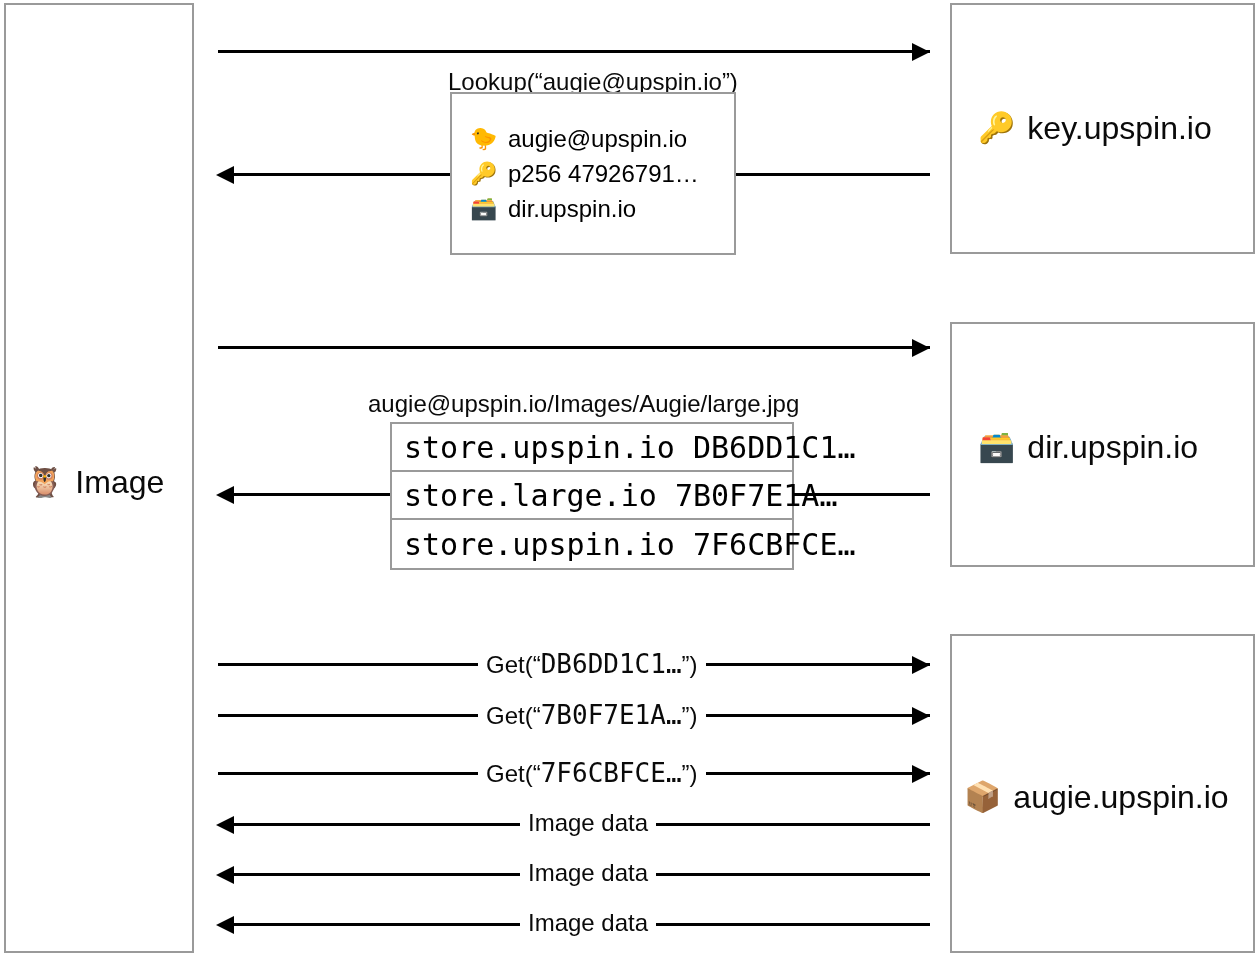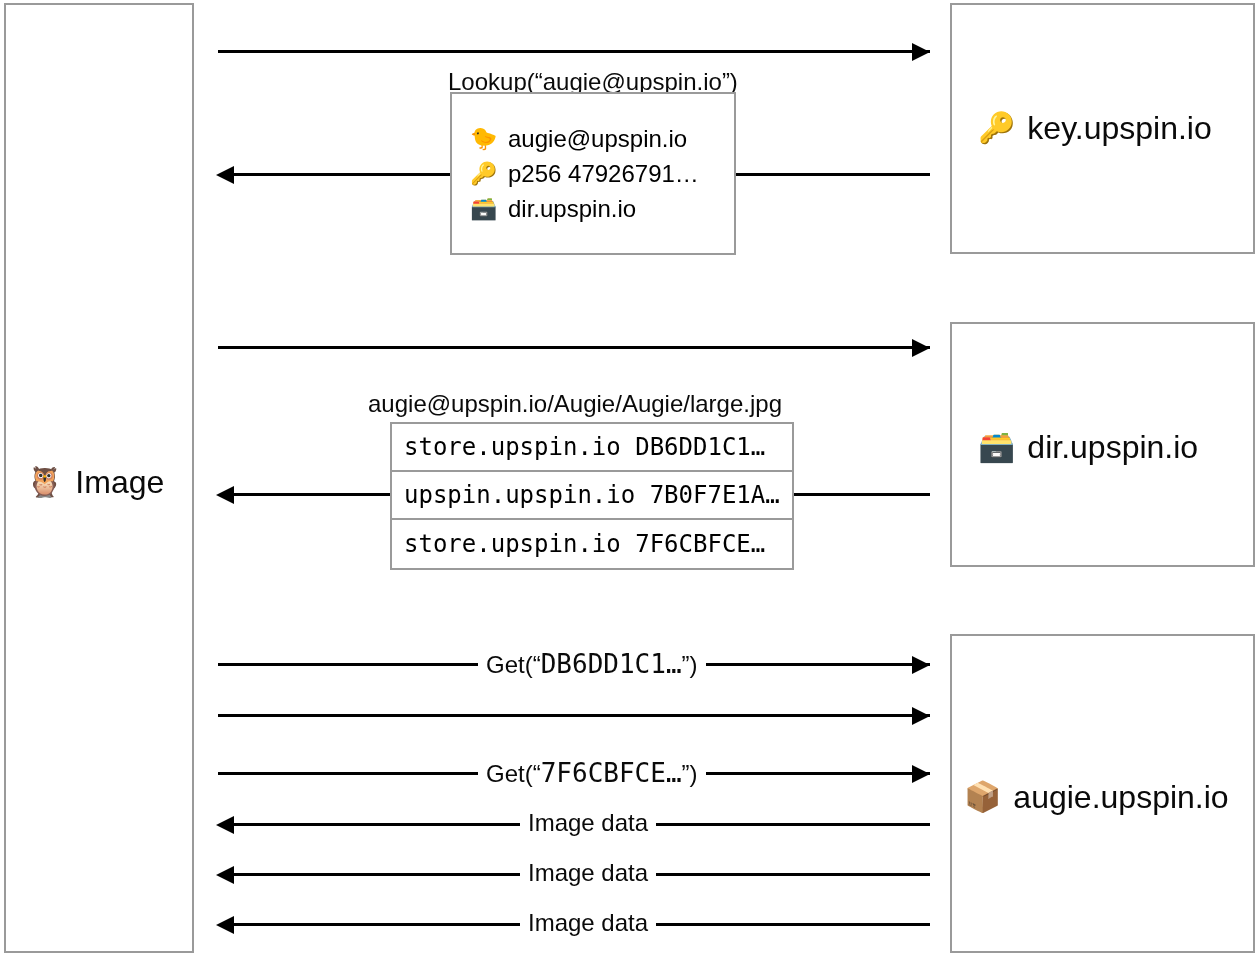--- a/index.html
+++ b/index.html
@@ -124,21 +124,21 @@
     flex-direction: column;
   }
   .dir-row {
     box-sizing: border-box;
     border-bottom: 2px solid #9a9a9a;
     height: 48px;
     display: flex;
     align-items: center;
     padding: 0 12px;
     font-family: "DejaVu Sans Mono", monospace;
-    font-size: 24px;
+    font-size: 30px;
     white-space: nowrap;
     background: #ffffff;
   }
   .dir-row:last-child { border-bottom: none; }
 </style>
 </head>
 <body>
 
 <div id="canvas">
 
@@ -184,39 +184,42 @@
     </div>
     <div class="record-row">
       <span class="emoji">🗃️</span>
       <span>dir.upspin.io</span>
     </div>
   </div>
 
   <div class="arrow" style="left:218px; top:346px; width:712px;"></div>
   <div class="head right" style="left:912px; top:339px;"></div>
 
-  <div class="dir-path" style="left:368px; top:392px;">augie@upspin.io/Augie/Augie/large.jpg</div>
+  <div class="dir-path" style="left:368px; top:392px;">augie@upspin.io/Images/Augie/large.jpg</div>
 
   <div class="arrow" style="left:230px; top:493px; width:700px;"></div>
   <div class="head left" style="left:216px; top:486px;"></div>
 
   <div class="dir-table" style="left:390px; top:422px; width:404px; height:148px;">
     <div class="dir-row">store.upspin.io DB6DD1C1…</div>
-    <div class="dir-row">upspin.upspin.io 7B0F7E1A…</div>
+    <div class="dir-row">store.large.io 7B0F7E1A…</div>
     <div class="dir-row">store.upspin.io 7F6CBFCE…</div>
   </div>
 
   <div class="arrow" style="left:218px; top:663px; width:712px;"></div>
   <div class="head right" style="left:912px; top:656px;"></div>
   <div class="msg mono-mix" style="left:478px; top:651px;">
     <span>Get(“</span><span class="hash">DB6DD1C1…</span><span>”)</span>
   </div>
 
   <div class="arrow" style="left:218px; top:714px; width:712px;"></div>
   <div class="head right" style="left:912px; top:707px;"></div>
+  <div class="msg mono-mix" style="left:478px; top:702px;">
+    <span>Get(“</span><span class="hash">7B0F7E1A…</span><span>”)</span>
+  </div>
 
   <div class="arrow" style="left:218px; top:772px; width:712px;"></div>
   <div class="head right" style="left:912px; top:765px;"></div>
   <div class="msg mono-mix" style="left:478px; top:760px;">
     <span>Get(“</span><span class="hash">7F6CBFCE…</span><span>”)</span>
   </div>
 
   <div class="arrow" style="left:230px; top:823px; width:700px;"></div>
   <div class="head left" style="left:216px; top:816px;"></div>
   <div class="msg" style="left:520px; top:811px;">Image data</div>

